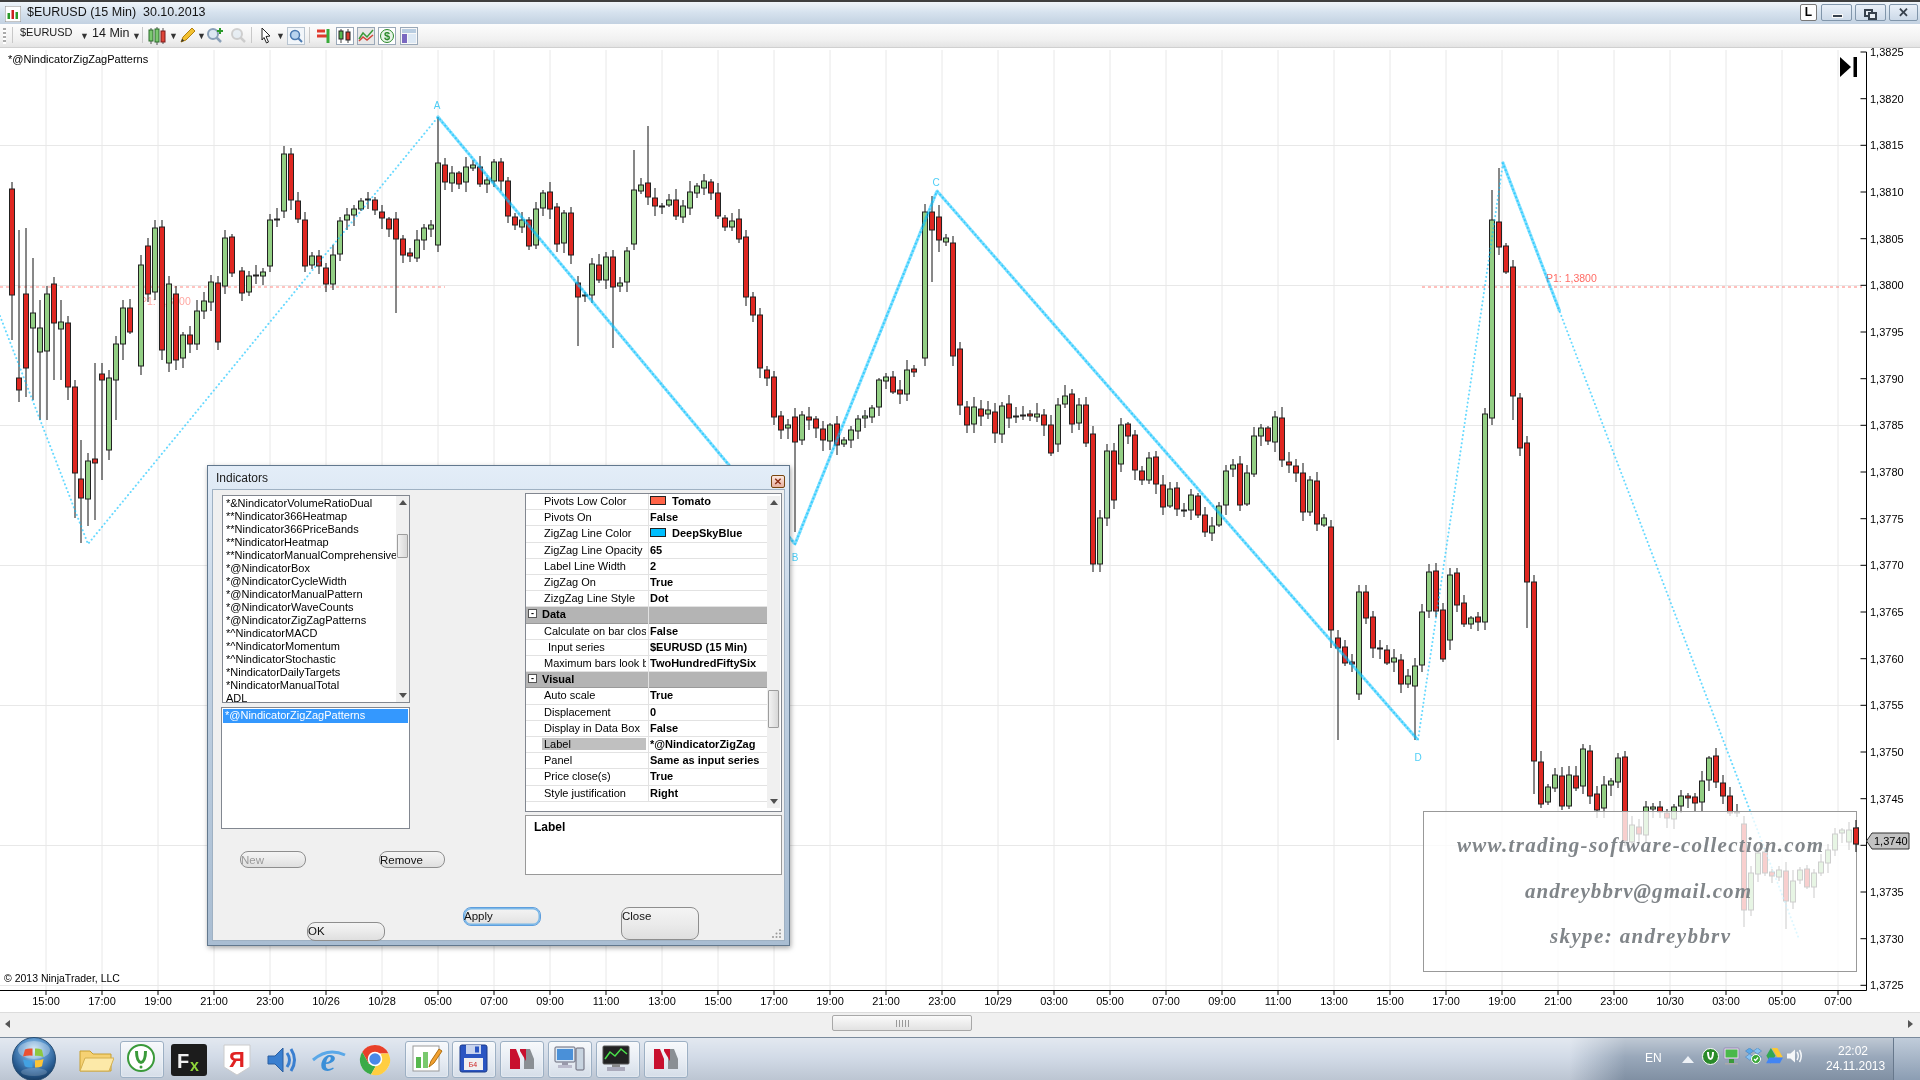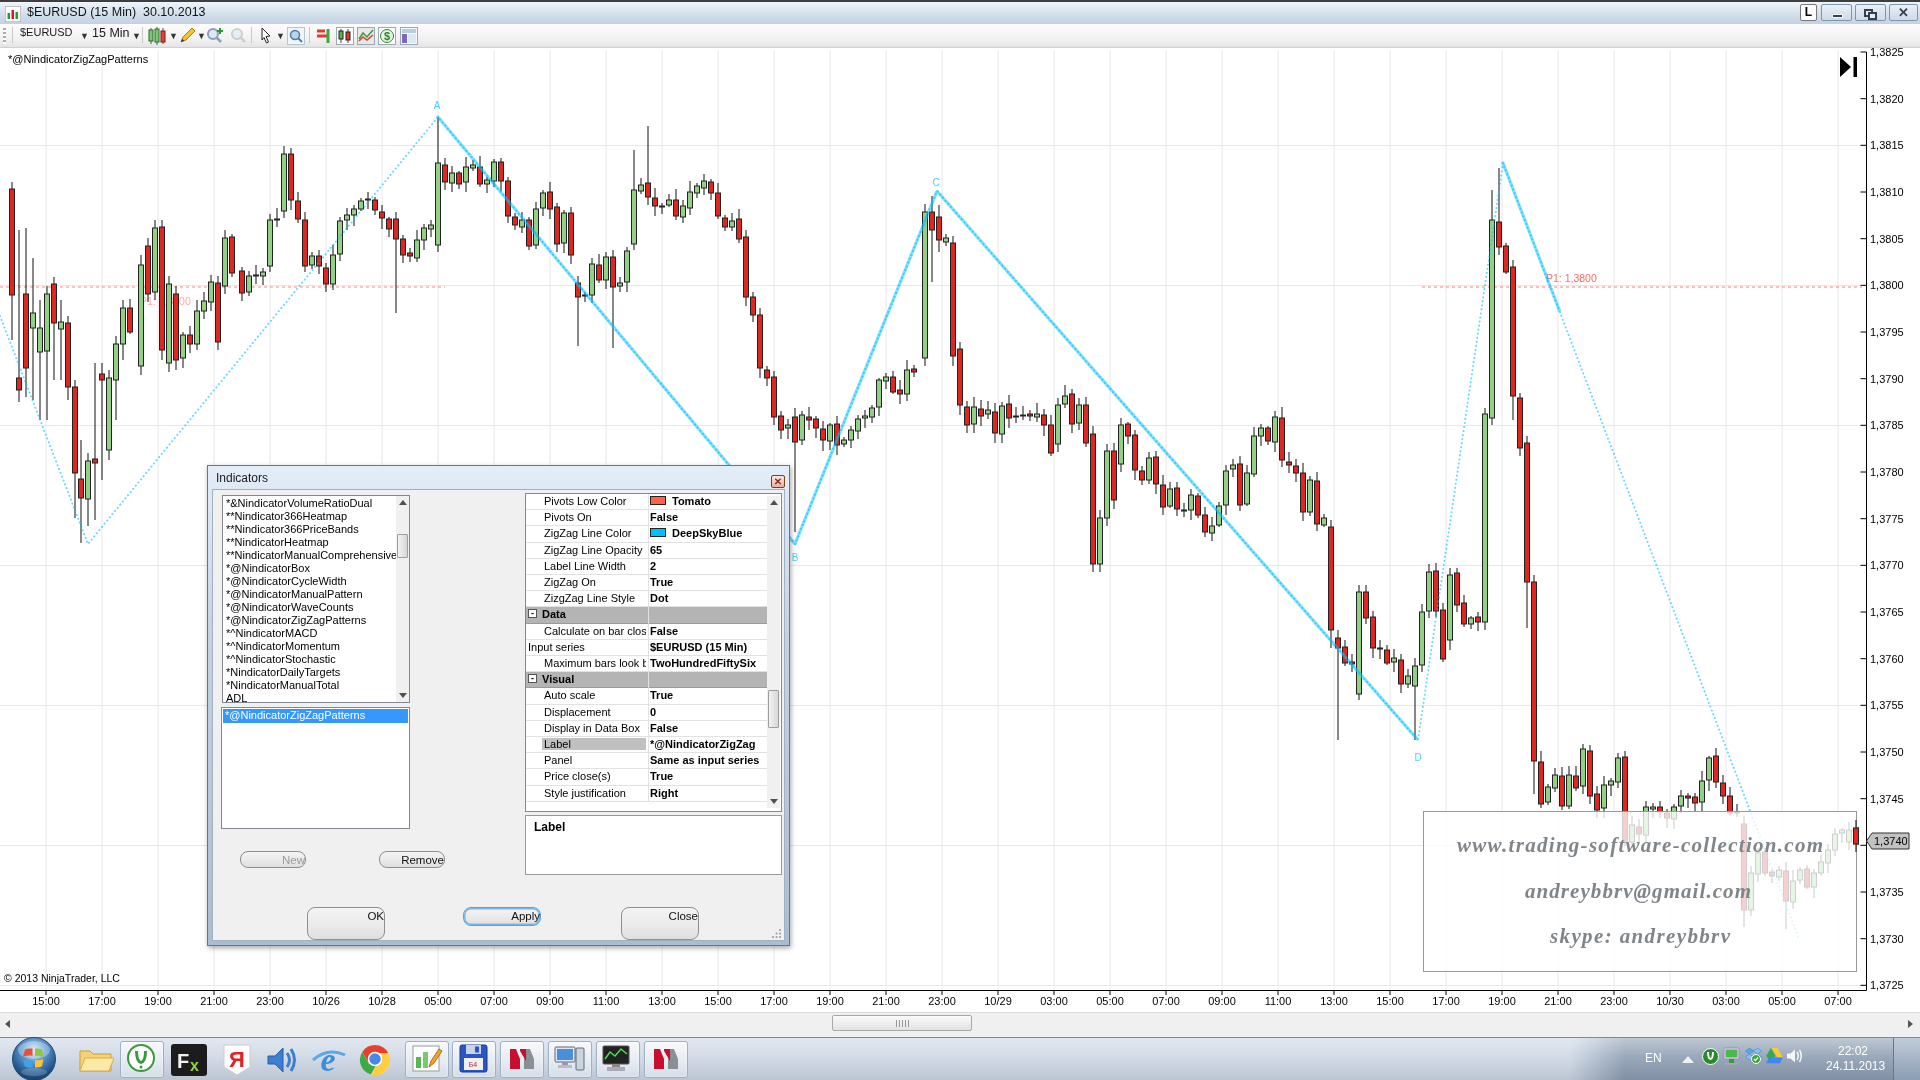--- a/index.html
+++ b/index.html
@@ -14,21 +14,21 @@
 .tool{position:absolute;top:2px;font-size:13px;color:#1a1a1a}
 .sep{position:absolute;top:3px;width:1px;height:16px;background:#c8c8c8}
 .dlg{left:207px;top:465px;width:583px;height:481px;
  background:linear-gradient(#e3edf8,#c3d3e4 35%,#a9bdd2);border:1px solid #62788e;
  box-shadow:1px 2px 5px rgba(0,0,0,0.35)}
 .dlg .dttl{position:absolute;left:8px;top:5px;font-size:12px;color:#1a1a1a}
 .dlg .body{position:absolute;left:4px;top:23px;width:573px;height:452px;background:#f0f0f0;border:1px solid #9fb1c3}
 .lbox{position:absolute;background:#fff;border:1px solid #828790;font-size:11px}
 .btn{position:absolute;height:19px;border:1px solid #8e8e8e;border-radius:8px;
  background:linear-gradient(#f4f4f4,#ebebeb 50%,#dfdfdf);font-size:11.5px;
- text-align:right;line-height:17px;color:#111}
+ text-align:left;line-height:17px;color:#111}
 .grid{position:absolute;left:317px;top:27px;width:256px;height:318px;background:#fff;border:1px solid #828790;font-size:11px}
 .grow{position:absolute;left:0;width:241px;height:16.2px;border-bottom:1px solid #e2e2e2}
 .gname{position:absolute;left:17px;top:1px;width:104px;overflow:hidden;white-space:nowrap;color:#000}
 .gval{position:absolute;left:124px;top:1px;width:117px;overflow:hidden;white-space:nowrap;font-weight:bold;color:#000}
 .gsec{position:absolute;left:0;width:242px;height:16.2px;background:#b4b4b4;font-weight:bold;border-bottom:1px solid #9a9a9a}
 .sb{position:absolute;background:#f0f0f0}
 .sbth{position:absolute;background:linear-gradient(90deg,#f2f2f2,#d8d8d8);border:1px solid #9d9d9d;border-radius:1px}
 .arr{position:absolute;width:0;height:0}
 .hscroll{left:0;top:1012px;width:1920px;height:25px;background:#f0f0f0;border-top:1px solid #dcdcdc}
 .taskbar{left:0;top:1037px;width:1920px;height:43px;border-top:1px solid #7a8a9c;
@@ -757,21 +757,21 @@
       <div class="abs" style="left:8px;top:3.5px;width:9px;height:8px;border:2px solid #37414d;background:#e8eef5"></div>
       <div class="abs" style="left:12px;top:6.5px;width:9px;height:8px;border:2px solid #37414d;background:#e8eef5"></div>
     </div>
     <div class="tbtn" style="left:1889px;width:29px;color:#37414d;font-weight:bold;font-size:13px;line-height:15px">✕</div>
   </div>
 <div class="abs toolbar">
     <div class="abs" style="left:3px;top:4px;width:3px;height:16px;background:repeating-linear-gradient(#aaa 0 2px,#fff 2px 4px)"></div>
     <div class="sep" style="left:12px"></div>
     <div class="tool" style="left:20px;font-size:11px">$EURUSD</div>
     <div class="tool" style="left:80px;font-size:9px;top:7px;color:#333">▼</div>
-    <div class="tool" style="left:92px;font-size:12.5px">15 Min</div>
+    <div class="tool" style="left:92px;font-size:12.5px">14 Min</div>
     <div class="tool" style="left:132px;font-size:9px;top:7px;color:#333">▼</div>
     <div class="sep" style="left:142px"></div>
     <svg class="abs" style="left:148px;top:3px" width="18" height="18">
       <line x1="3" y1="1" x2="3" y2="17" stroke="#555"></line>
       <rect x="1" y="3" width="4" height="11" fill="#7ac96e" stroke="#2a6a2a"></rect>
       <line x1="9" y1="0" x2="9" y2="18" stroke="#555"></line>
       <rect x="7" y="2" width="4" height="13" fill="#7ac96e" stroke="#2a6a2a"></rect>
       <line x1="15" y1="1" x2="15" y2="17" stroke="#555"></line>
       <rect x="13" y="4" width="4" height="11" fill="#e04438" stroke="#7a1a1a"></rect>
     </svg>
@@ -894,21 +894,21 @@
         </div>
         <div class="gsec" style="top:113.4px">
           <span class="abs" style="left:2px;top:2px;width:9px;height:9px;background:#fff;border:1px solid #555;font-size:9px;line-height:7px;text-align:center">-</span>
           <span class="abs" style="left:16px;top:1px">Data</span>
         </div>
         <div class="grow" style="top:129.6px">
           <div class="gname" style="left:16px;padding-left:2px">Calculate on bar close</div>
           <div class="gval" style="left:124px">False</div>
         </div>
         <div class="grow" style="top:145.8px">
-          <div class="gname" style="left:0;padding-left:2px">Input series</div>
+          <div class="gname" style="left:20px;padding-left:2px">Input series</div>
           <div class="gval" style="left:124px">$EURUSD (15 Min)</div>
         </div>
         <div class="grow" style="top:162.0px">
           <div class="gname" style="left:16px;padding-left:2px">Maximum bars look ba</div>
           <div class="gval" style="left:124px">TwoHundredFiftySix</div>
         </div>
         <div class="gsec" style="top:178.2px">
           <span class="abs" style="left:2px;top:2px;width:9px;height:9px;background:#fff;border:1px solid #555;font-size:9px;line-height:7px;text-align:center">-</span>
           <span class="abs" style="left:16px;top:1px">Visual</span>
         </div>
@@ -943,21 +943,21 @@
         <div class="abs" style="left:122px;top:0;width:1px;height:308px;background:#e2e2e2"></div>
       </div>
       <div class="sb" style="left:554px;top:6px;width:13px;height:312px">
         <div class="arr" style="left:3px;top:4px;border-left:4px solid transparent;border-right:4px solid transparent;border-bottom:5px solid #505050"></div>
         <div class="arr" style="left:3px;top:303px;border-left:4px solid transparent;border-right:4px solid transparent;border-top:5px solid #505050"></div>
         <div class="sbth" style="left:0.5px;top:194px;width:11px;height:38px"></div>
       </div>
       <div class="lbox" style="left:312px;top:325px;width:257px;height:60px;border-color:#999">
         <div class="abs" style="left:8px;top:4px;font-weight:bold;font-size:12px">Label</div>
       </div>
-      <div class="btn" style="left:94px;top:417px;width:78px;height:33px">OK</div>
+      <div class="btn" style="left:94px;top:432px;width:78px;height:19px">OK</div>
       <div class="btn" style="left:250px;top:417px;width:78px;height:19px;border-color:#5e9edd;box-shadow:0 0 0 1.5px #7ab8e8 inset">Apply</div>
       <div class="btn" style="left:408px;top:417px;width:78px;height:33px">Close</div>
       <svg class="abs" style="left:559px;top:438px" width="10" height="10">
         <circle cx="8" cy="2" r="1" fill="#999"></circle>
         <circle cx="8" cy="5.5" r="1" fill="#999"></circle>
         <circle cx="8" cy="9" r="1" fill="#999"></circle>
         <circle cx="4.5" cy="5.5" r="1" fill="#999"></circle>
         <circle cx="4.5" cy="9" r="1" fill="#999"></circle>
         <circle cx="1" cy="9" r="1" fill="#999"></circle>
       </svg>

